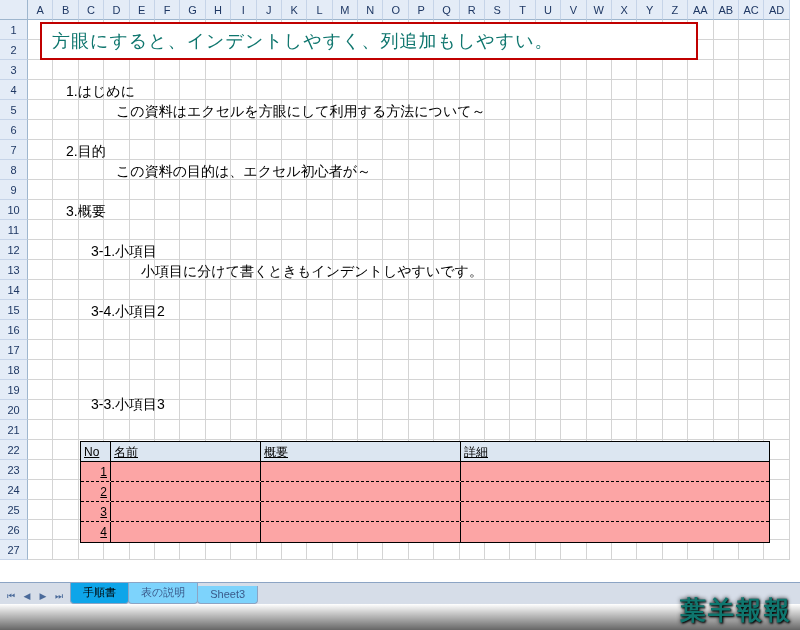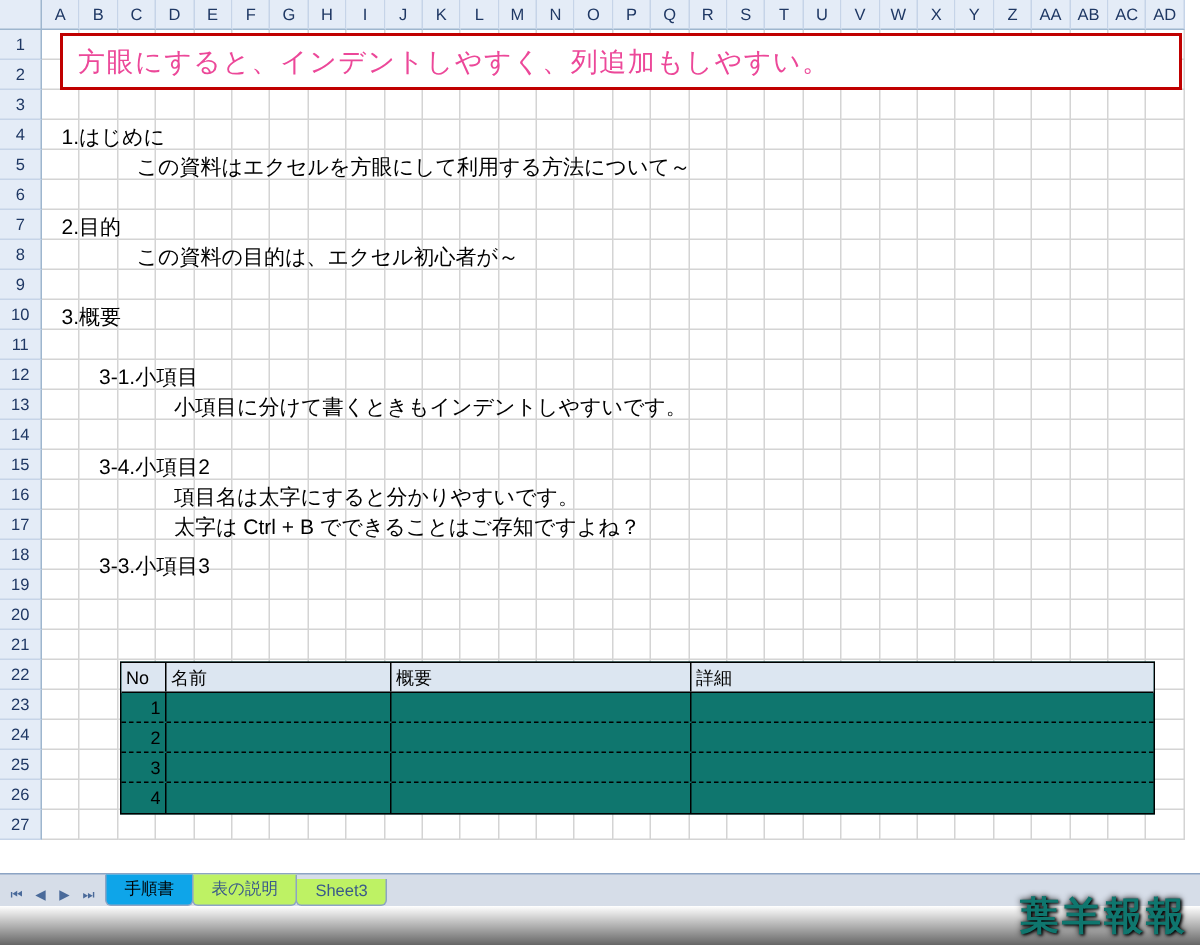--- a/index.html
+++ b/index.html
@@ -45,56 +45,58 @@
     }
     .cell {
       border-right: 1px solid #d4d4d4;
       border-bottom: 1px solid #d4d4d4;
       position: relative;
     }
     .red-box {
       position: absolute;
       top: 22px;
       left: 40px;
-      width: 748px;
+      width: 658px;
       height: 38px;
       border: 2px solid #c00000;
       background: #fff;
       display: flex;
       align-items: center;
       padding-left: 10px;
       font-size: 18px;
-      color: #ec4899;
+      color: #0f766e;
       z-index: 5;
       letter-spacing: 1px;
     }
     .text-layer {
       position: absolute;
       top: 0;
       left: 0;
       width: 100%;
       height: 100%;
       pointer-events: none;
       z-index: 2;
     }
     .txt {
       position: absolute;
       font-size: 14px;
       color: #000;
       white-space: nowrap;
       line-height: 20px;
+      margin-left: 25px;
     }
     .table-box {
       position: absolute;
       top: 441px;
       left: 80px;
       width: 690px;
       border: 1.5px solid #000;
-      background: #0f766e;
+      background: #fca5a5;
       z-index: 3;
+      text-decoration: underline;
     }
     .table-head {
       display: flex;
       background: #dce6f1;
       border-bottom: 1.5px solid #000;
       height: 20px;
     }
     .th {
       border-right: 1px solid #000;
       font-size: 12px;
@@ -144,21 +146,21 @@
     .nav-btn {
       width: 14px;
       height: 16px;
       font-size: 9px;
       color: #4a6a9a;
       display: flex;
       align-items: center;
       justify-content: center;
     }
     .tab {
-      background: #bef264;
+      background: #7dd3fc;
       border: 1px solid #8ca4c4;
       border-top: none;
       border-bottom-left-radius: 4px;
       border-bottom-right-radius: 4px;
       padding: 2px 12px 3px;
       font-size: 11px;
       color: #3a5a8a;
       margin-right: -1px;
     }
     .tab.active {
@@ -1068,23 +1070,21 @@
 
 <div class="text-layer">
   <div class="txt" style="top:81px;left:41px">1.はじめに</div>
   <div class="txt" style="top:101px;left:91px">この資料はエクセルを方眼にして利用する方法について～</div>
   <div class="txt" style="top:141px;left:41px">2.目的</div>
   <div class="txt" style="top:161px;left:91px">この資料の目的は、エクセル初心者が～</div>
   <div class="txt" style="top:201px;left:41px">3.概要</div>
   <div class="txt" style="top:241px;left:66px">3-1.小項目</div>
   <div class="txt" style="top:261px;left:116px">小項目に分けて書くときもインデントしやすいです。</div>
   <div class="txt" style="top:301px;left:66px">3-4.小項目2</div>
-  <div class="txt" style="top:321px;left:116px">項目名は太字にすると分かりやすいです。</div>
-  <div class="txt" style="top:341px;left:116px">太字は Ctrl + B でできることはご存知ですよね？</div>
-  <div class="txt" style="top:367px;left:66px">3-3.小項目3</div>
+  <div class="txt" style="top:394px;left:66px">3-3.小項目3</div>
 </div>
 
 <div class="table-box">
   <div class="table-head">
     <div class="th th-no">No</div>
     <div class="th th-name">名前</div>
     <div class="th th-ov">概要</div>
     <div class="th th-det">詳細</div>
   </div>
   <div id="tbody">

